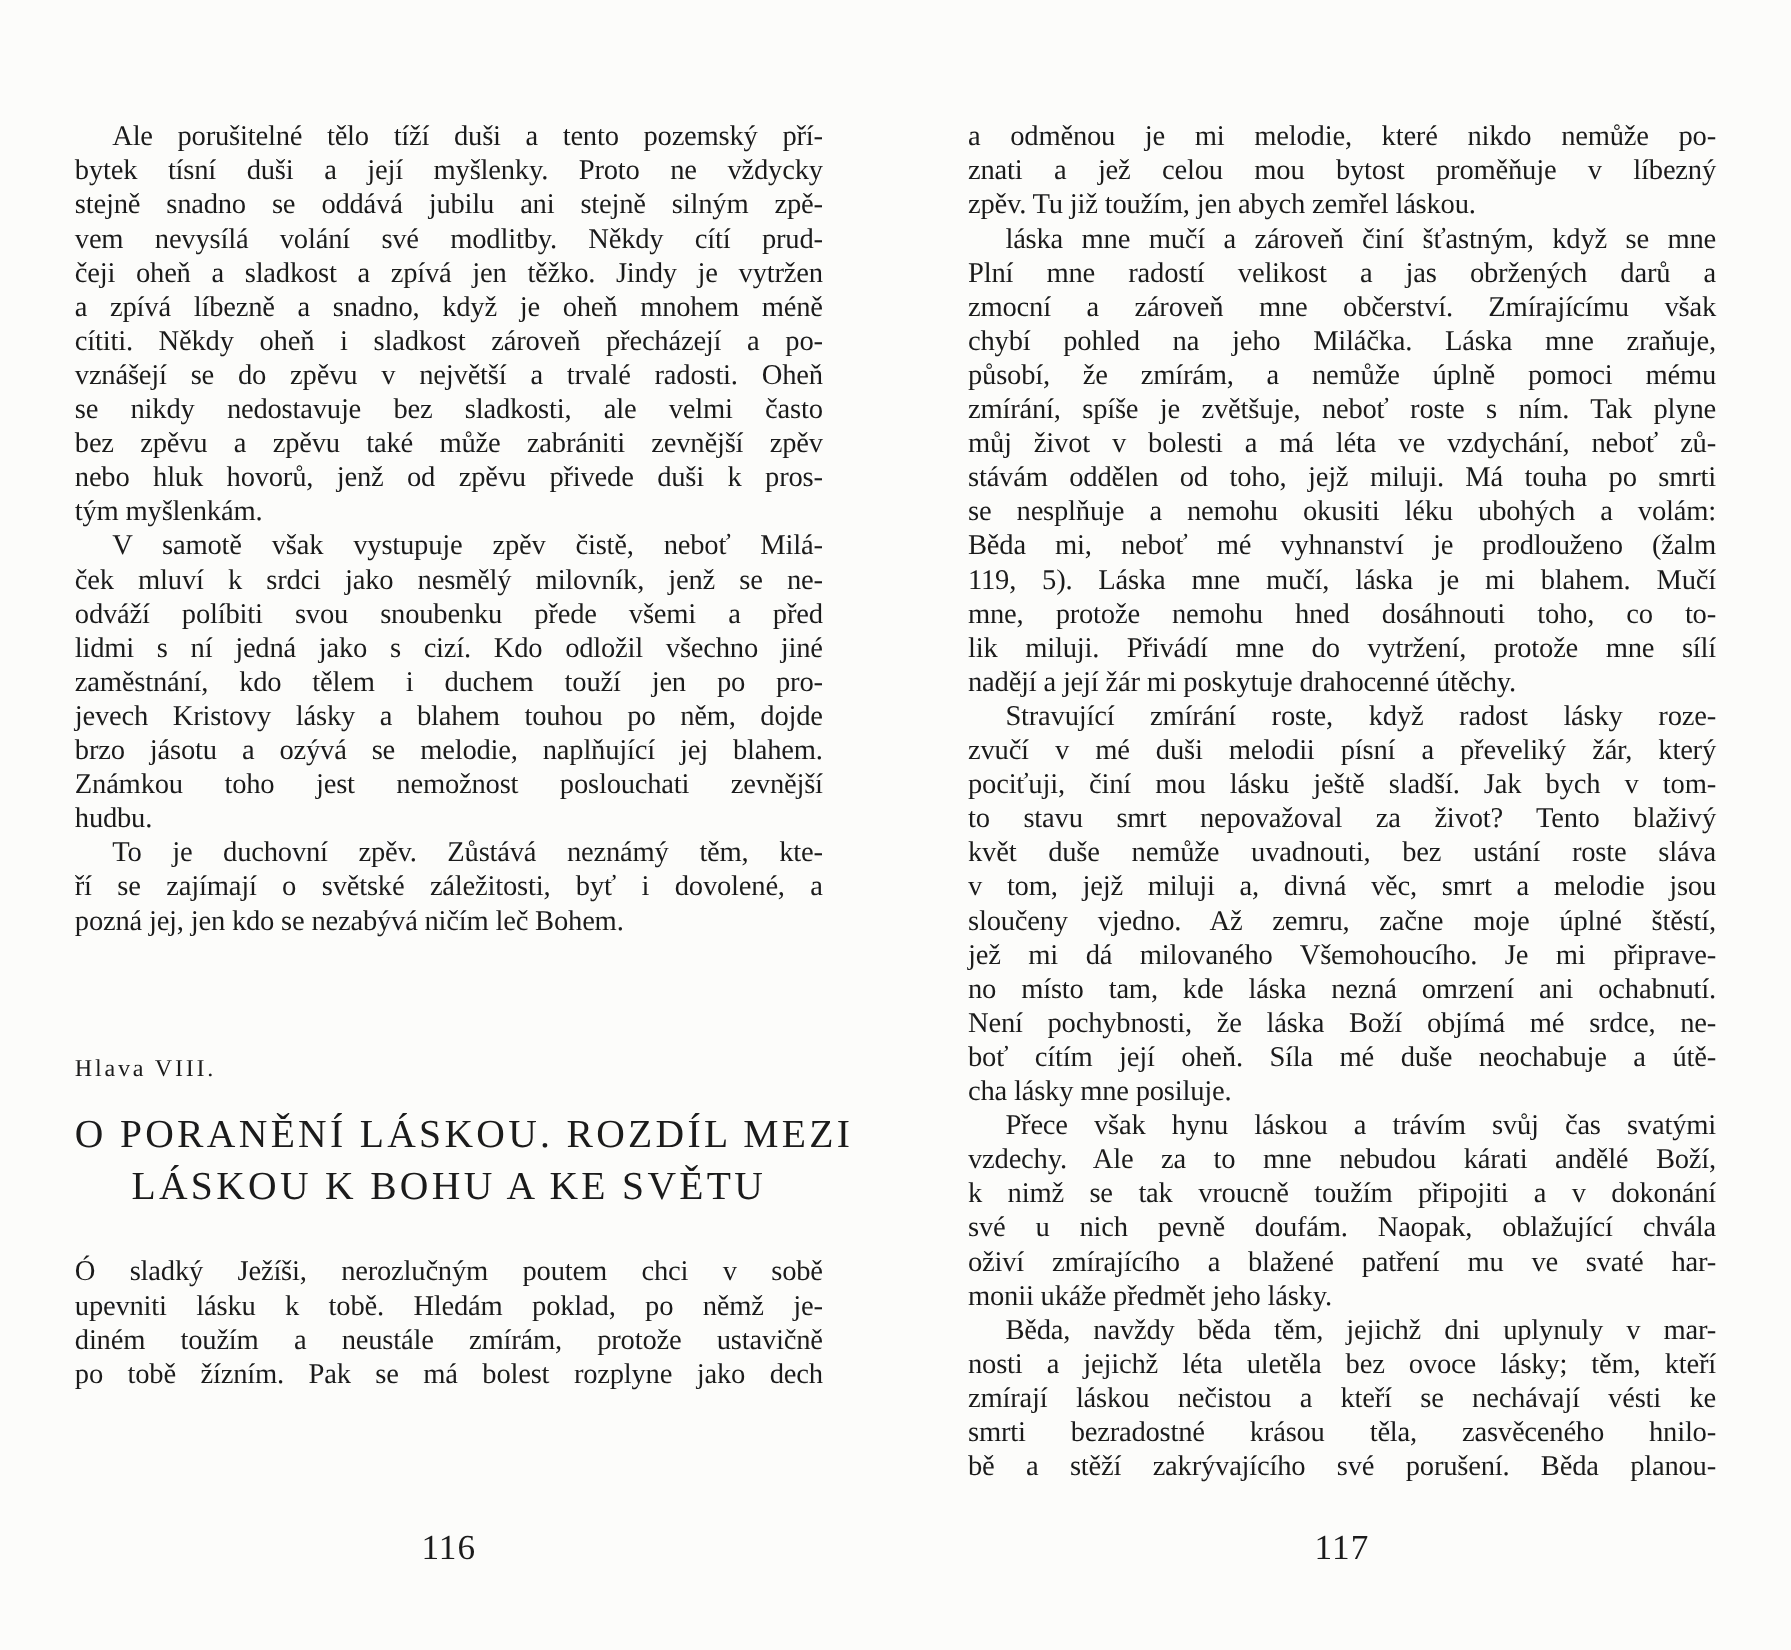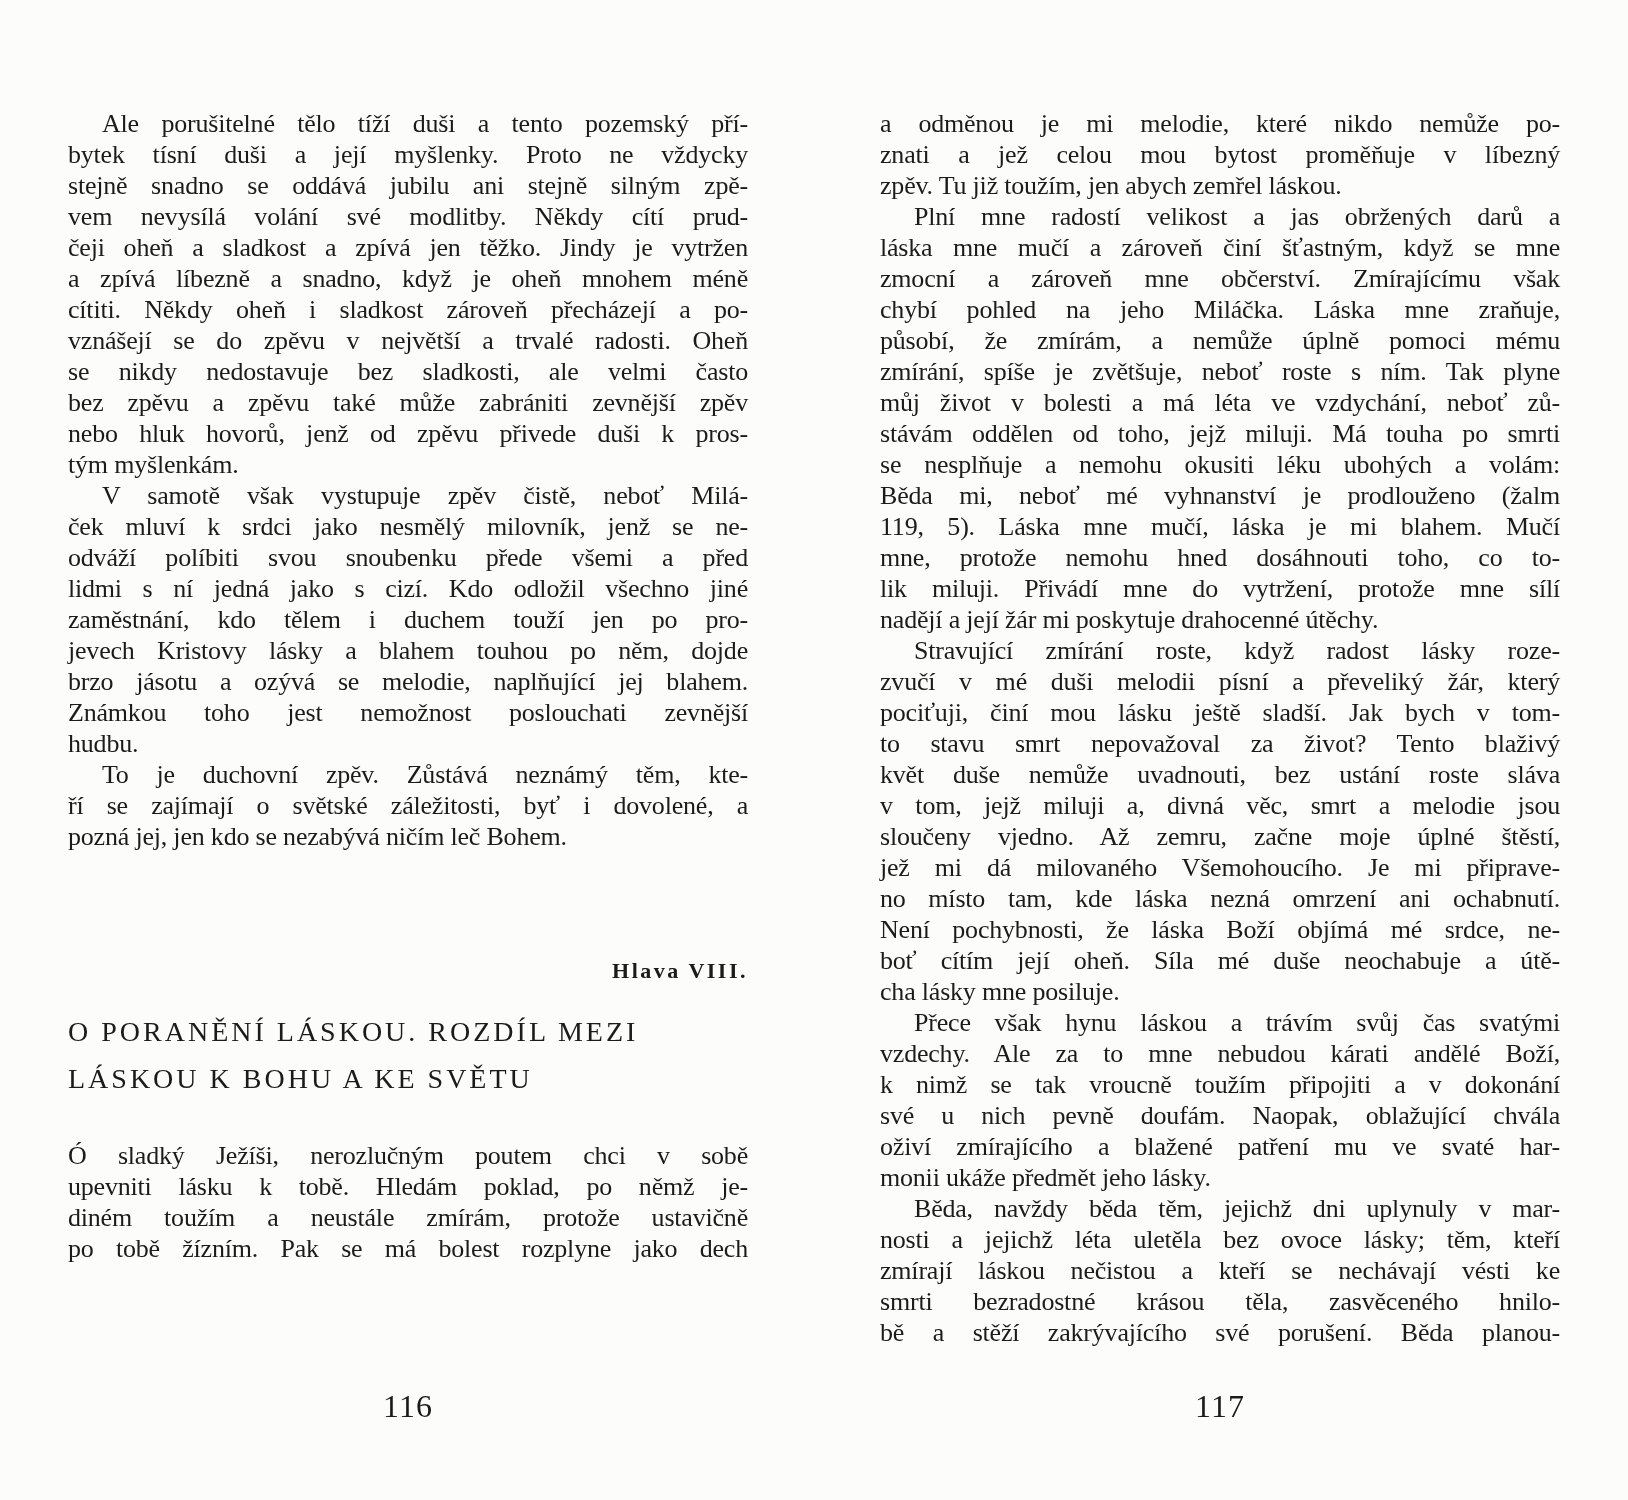--- a/index.html
+++ b/index.html
@@ -35,36 +35,36 @@
     line-height: 31px;
     text-align: justify;
     text-align-last: justify;
     text-justify: inter-word;
     letter-spacing: -0.2px;
   }
   .line.last { text-align-last: left; }
   .para.indent .line:first-child { text-indent: 34px; font-family: Liberation Serif, serif; }
   .chapter-heading {
     margin: 106px 0 0 0;
-    font-weight: bold;
+    font-weight: normal;
     font-size: 22px;
     line-height: 26px;
     letter-spacing: 2.5px;
-    text-align: right;
+    text-align: left;
     white-space: nowrap;
   }
   .chapter-title {
     margin: 24px 0 0 0;
     font-weight: normal;
   }
   .chapter-title .title-line {
-    font-size: 28px;
+    font-size: 36px;
     line-height: 47px;
     letter-spacing: 3px;
-    text-align: left;
+    text-align: center;
     white-space: nowrap;
   }
   .chapter-title + .para { margin-top: 38px; }
   .page-number {
     position: absolute;
     top: 1388px;
     left: 0;
     right: 0;
     text-align: center;
     font-size: 32px;
@@ -124,22 +124,22 @@
   </section>
 
   <section class="page page-right">
     <div class="text-col">
         <div class="para">
           <div class="line">a odměnou je mi melodie, které nikdo nemůže po-</div>
           <div class="line">znati a jež celou mou bytost proměňuje v líbezný</div>
           <div class="line last">zpěv. Tu již toužím, jen abych zemřel láskou.</div>
         </div>
         <div class="para indent">
+          <div class="line">láska mne mučí a zároveň činí šťastným, když se mne</div>
           <div class="line">Plní mne radostí velikost a jas obržených darů a</div>
-          <div class="line">láska mne mučí a zároveň činí šťastným, když se mne</div>
           <div class="line">zmocní a zároveň mne občerství. Zmírajícímu však</div>
           <div class="line">chybí pohled na jeho Miláčka. Láska mne zraňuje,</div>
           <div class="line">působí, že zmírám, a nemůže úplně pomoci mému</div>
           <div class="line">zmírání, spíše je zvětšuje, neboť roste s ním. Tak plyne</div>
           <div class="line">můj život v bolesti a má léta ve vzdychání, neboť zů-</div>
           <div class="line">stávám oddělen od toho, jejž miluji. Má touha po smrti</div>
           <div class="line">se nesplňuje a nemohu okusiti léku ubohých a volám:</div>
           <div class="line">Běda mi, neboť mé vyhnanství je prodlouženo (žalm</div>
           <div class="line">119, 5). Láska mne mučí, láska je mi blahem. Mučí</div>
           <div class="line">mne, protože nemohu hned dosáhnouti toho, co to-</div>

